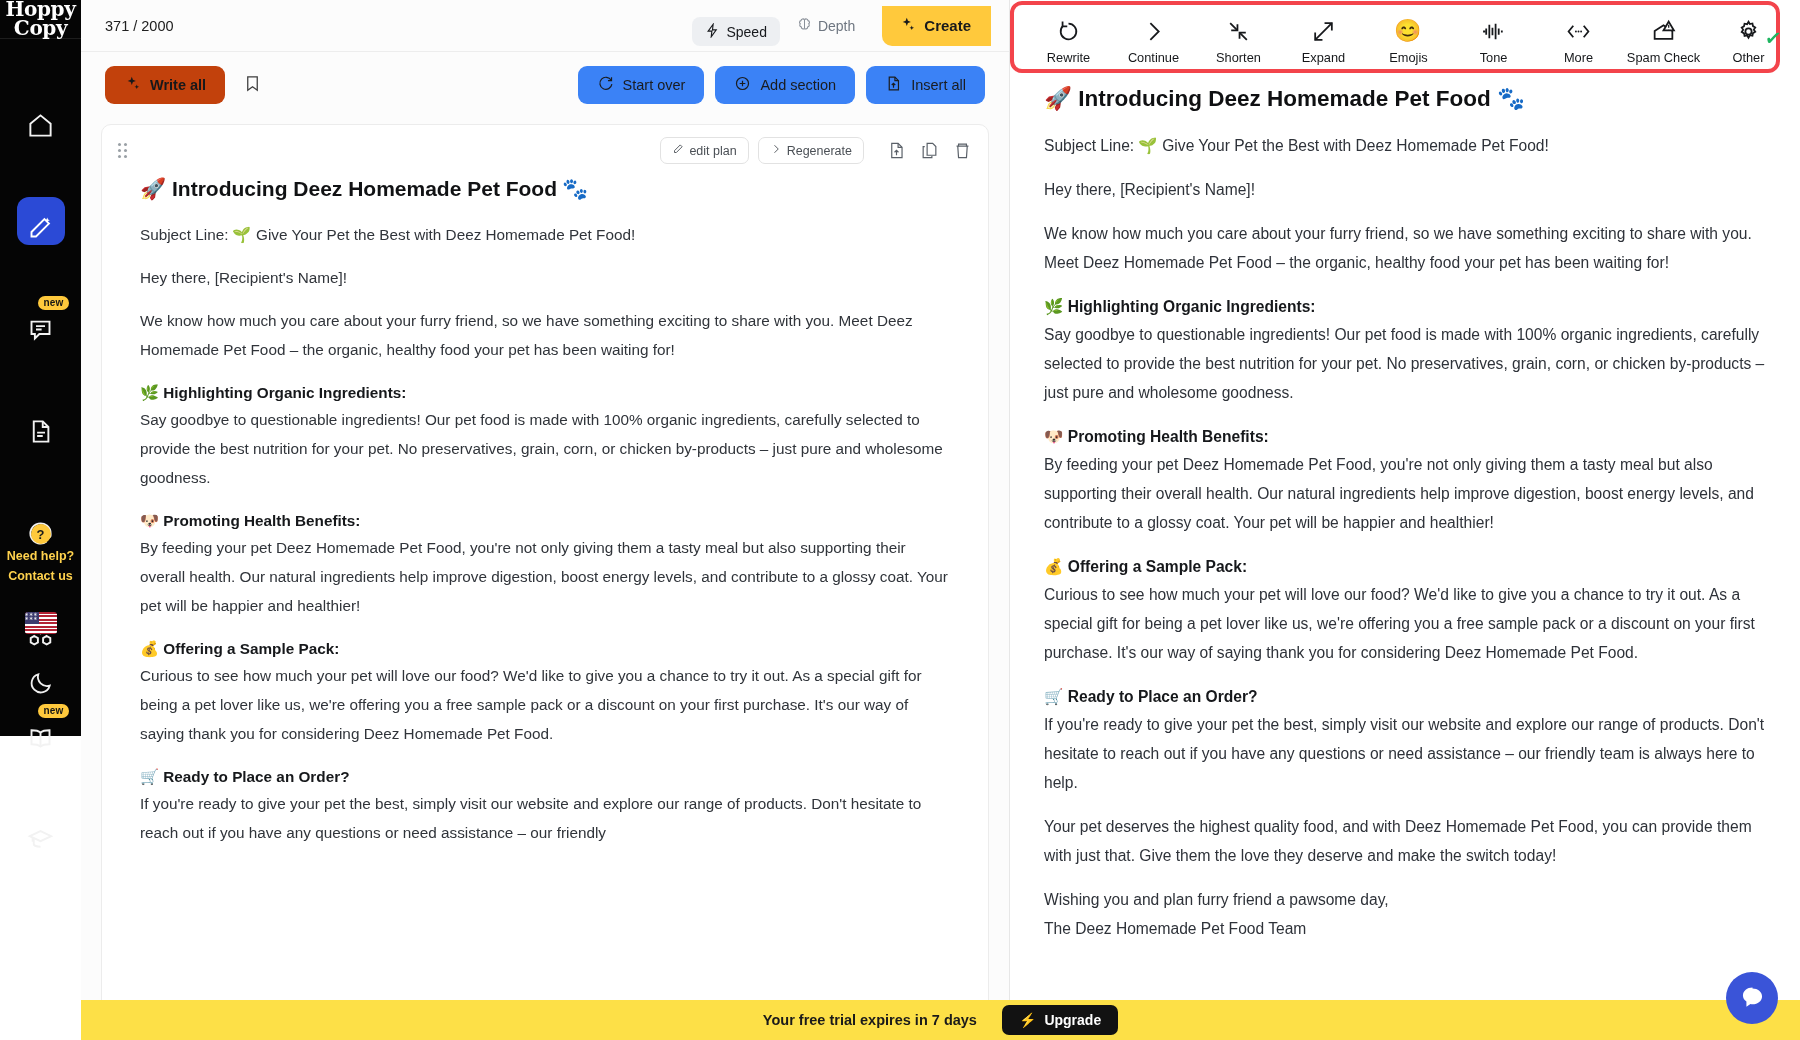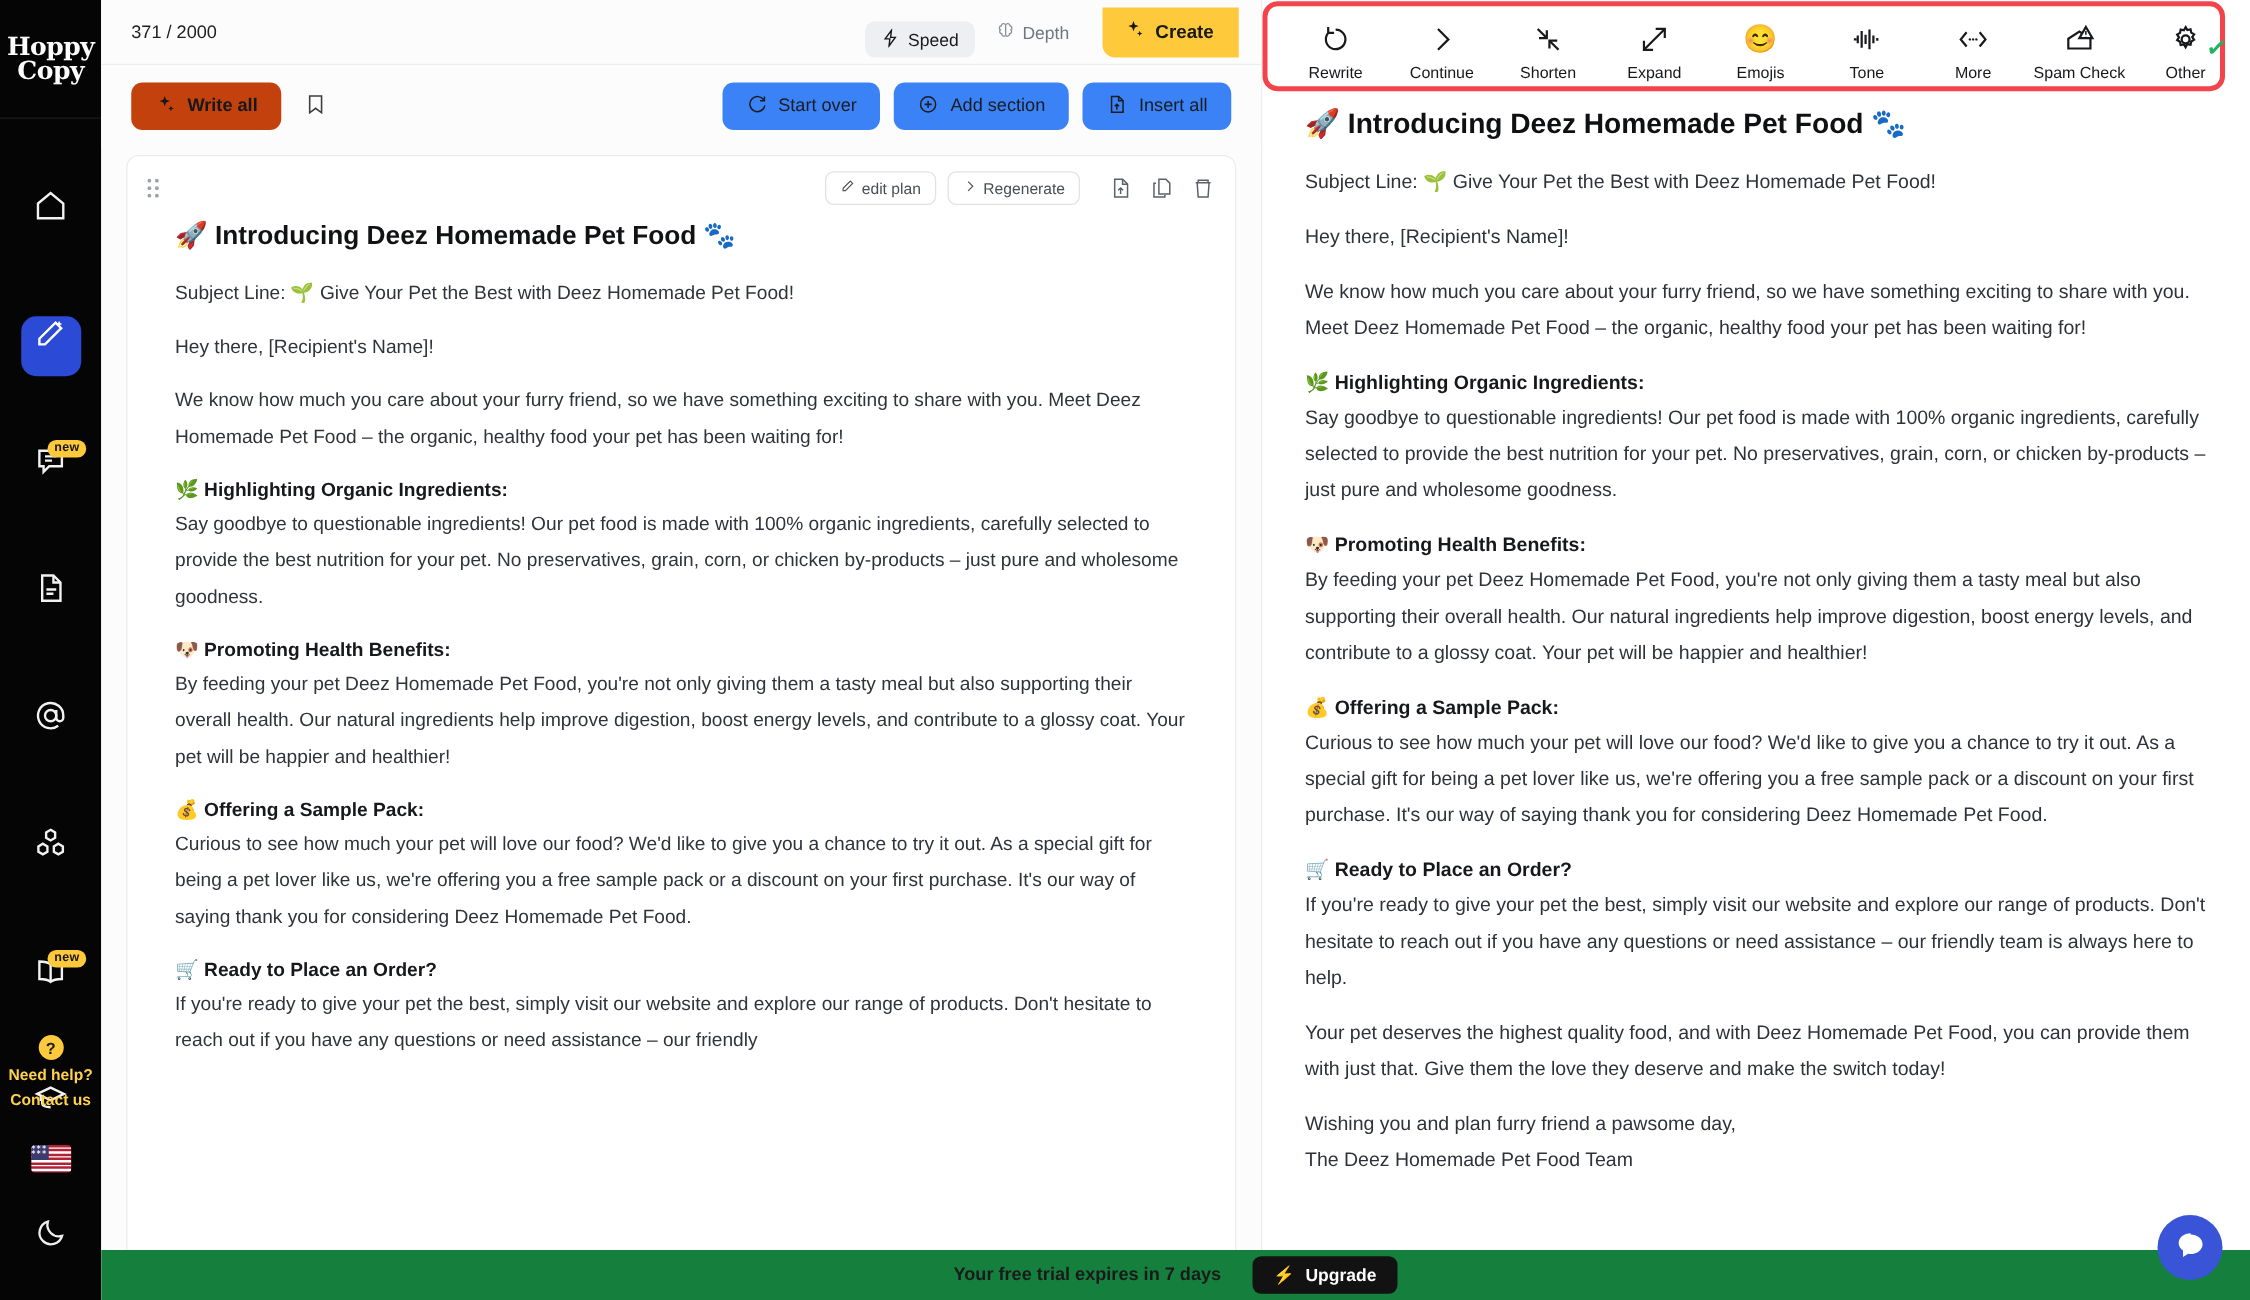--- a/index.html
+++ b/index.html
@@ -5,37 +5,37 @@
   * { box-sizing: border-box; margin: 0; padding: 0; }
   html, body {
     width: 1800px; height: 1040px;
     font-family: "Liberation Sans", sans-serif;
     background: #ffffff; overflow: hidden;
   }
   #app { position: relative; width: 1800px; height: 1040px; display: flex; }
 
   
   .sidebar {
-    width: 81px; height: 1040px; background: #050505;
+    width: 81px; height: 736px; background: #050505;
     display: flex; flex-direction: column; align-items: center;
     flex: 0 0 81px; position: relative;
   }
   .logo-box {
     width: 81px; height: 95px; display: flex; flex-direction: column;
     align-items: center; justify-content: center;
     border-bottom: 1px solid #1d1d1d;
   }
   .logo-txt {
     color: #fff; font-family: "DejaVu Serif", serif; font-weight: bold;
     font-size: 20px; line-height: 19px; letter-spacing: -.4px; text-align: center;
   }
   .nav { margin-top: 16px; display: flex; flex-direction: column; align-items: center; gap: 14px; }
   .nav-item {
     position: relative; width: 48px; height: 48px; border-radius: 12px;
-    display: flex; align-items: flex-start; justify-content: center; cursor: pointer; margin-top: 40px;
+    display: flex; align-items: flex-end; justify-content: center; cursor: pointer; margin-top: 40px;
   }
   .nav-item.active { background: #2b4ad6; }
   .nav-item svg { width: 27px; height: 27px; stroke: #f2f2f2; fill: none; stroke-width: 1.7; }
   .nav-item.active svg { stroke: #ffffff; }
   .badge-new {
     position: absolute; top: -3px; right: -4px; background: #ffc93c; color: #151515;
     font-size: 10px; font-weight: bold; padding: 1px 5px 2px; border-radius: 7px;
     line-height: 11px; letter-spacing: .2px;
   }
   .help-block {
@@ -163,21 +163,21 @@
     font-size: 22.5px; font-weight: bold; color: #0f1012; line-height: 32px; margin-bottom: 16px;
   }
   .preview p { font-size: 15.6px; line-height: 29px; color: #2e3239; margin-bottom: 15px; }
   .preview .sec-h { font-size: 15.6px; font-weight: bold; color: #16181b; line-height: 29px; }
   .preview .sec-p { margin-top: -1px; }
   .preview .tight { margin-bottom: 0px; }
 
   
   .trial-bar {
     position: absolute; left: 81px; bottom: 0; width: 1719px; height: 40px;
-    background: #15803d; display: flex; align-items: center; justify-content: center; gap: 25px;
+    background: #fde047; display: flex; align-items: center; justify-content: center; gap: 25px;
     z-index: 30;
   }
   .trial-txt { font-size: 14.5px; font-weight: bold; color: #1a1a1a; }
   .upgrade-btn {
     display: flex; align-items: center; gap: 8px; background: #121212; color: #fff;
     height: 30px; padding: 0 17px; border-radius: 7px; font-size: 14px;
     font-weight: bold; border: none; cursor: pointer;
   }
   .upgrade-btn .bolt { color: #ffd24f; font-size: 14px; }
   .chat-fab {

